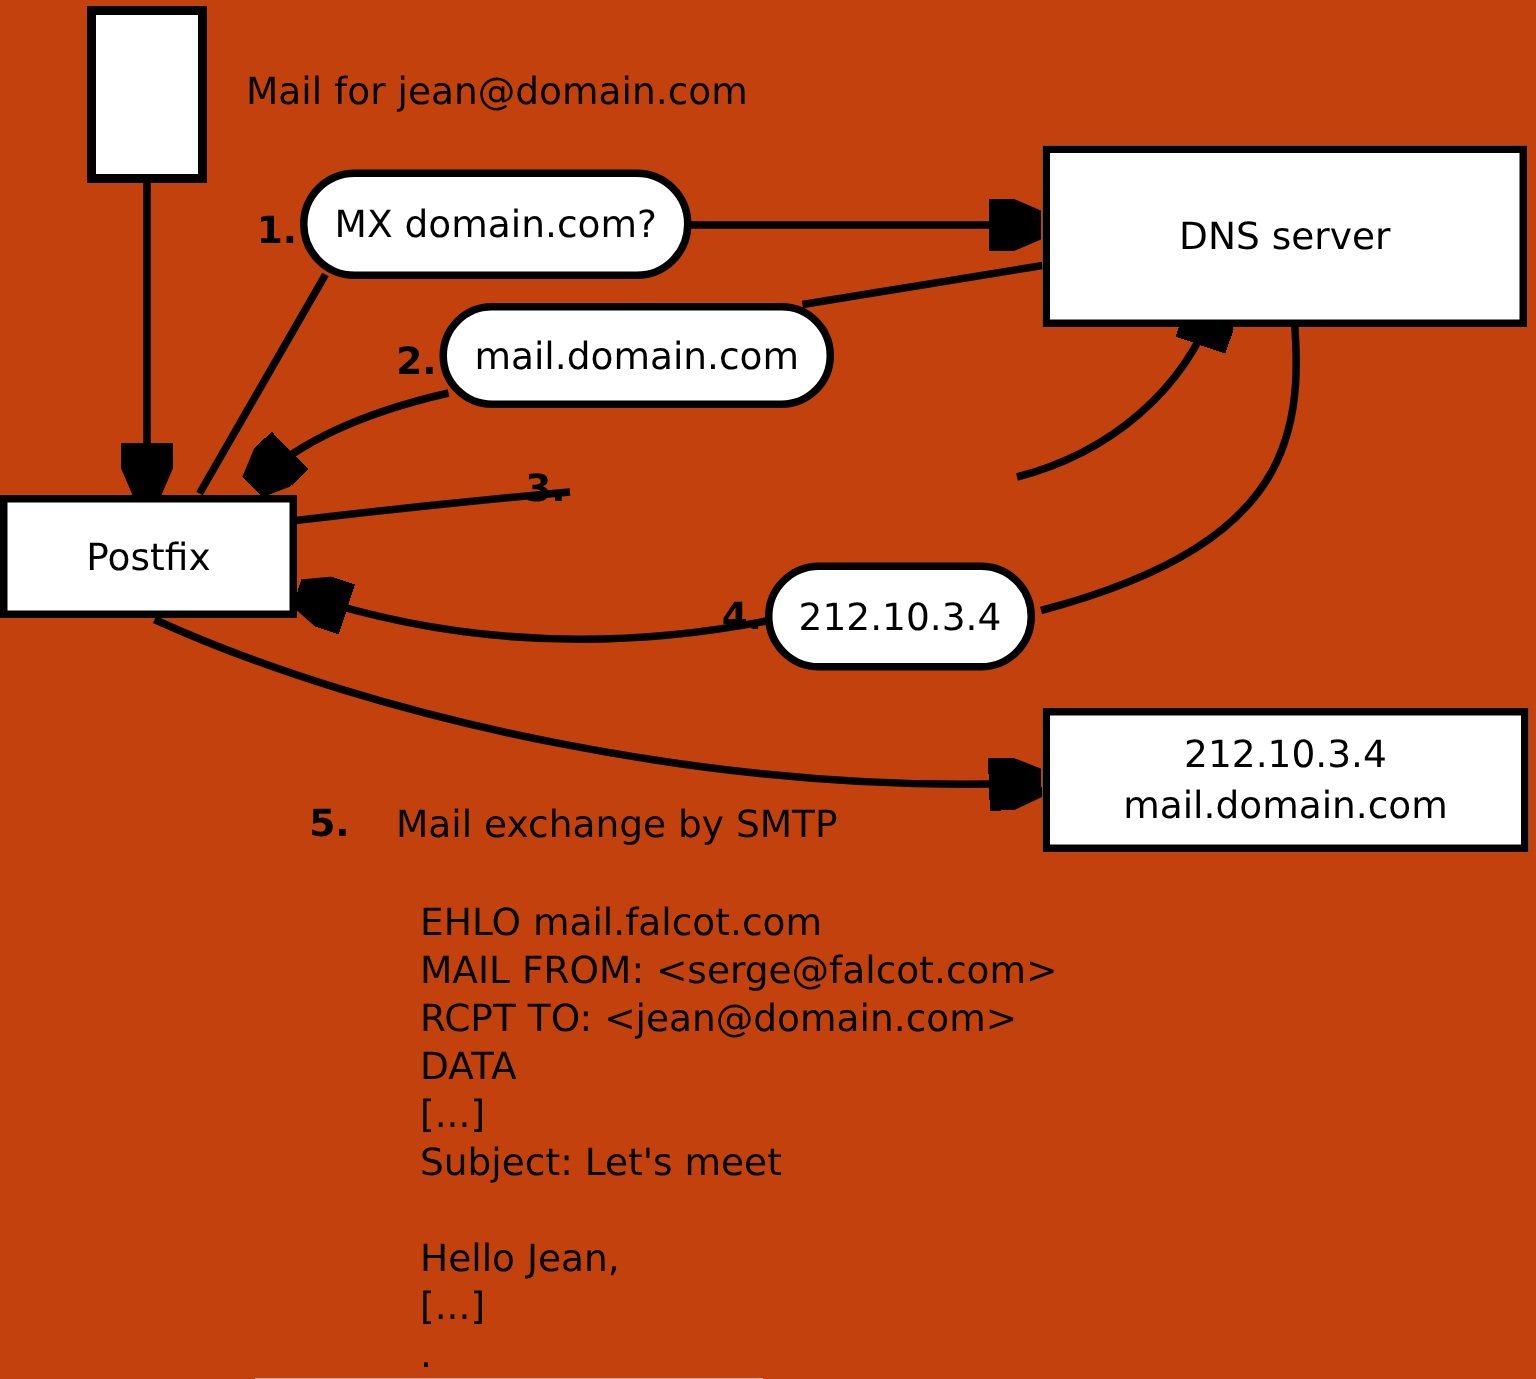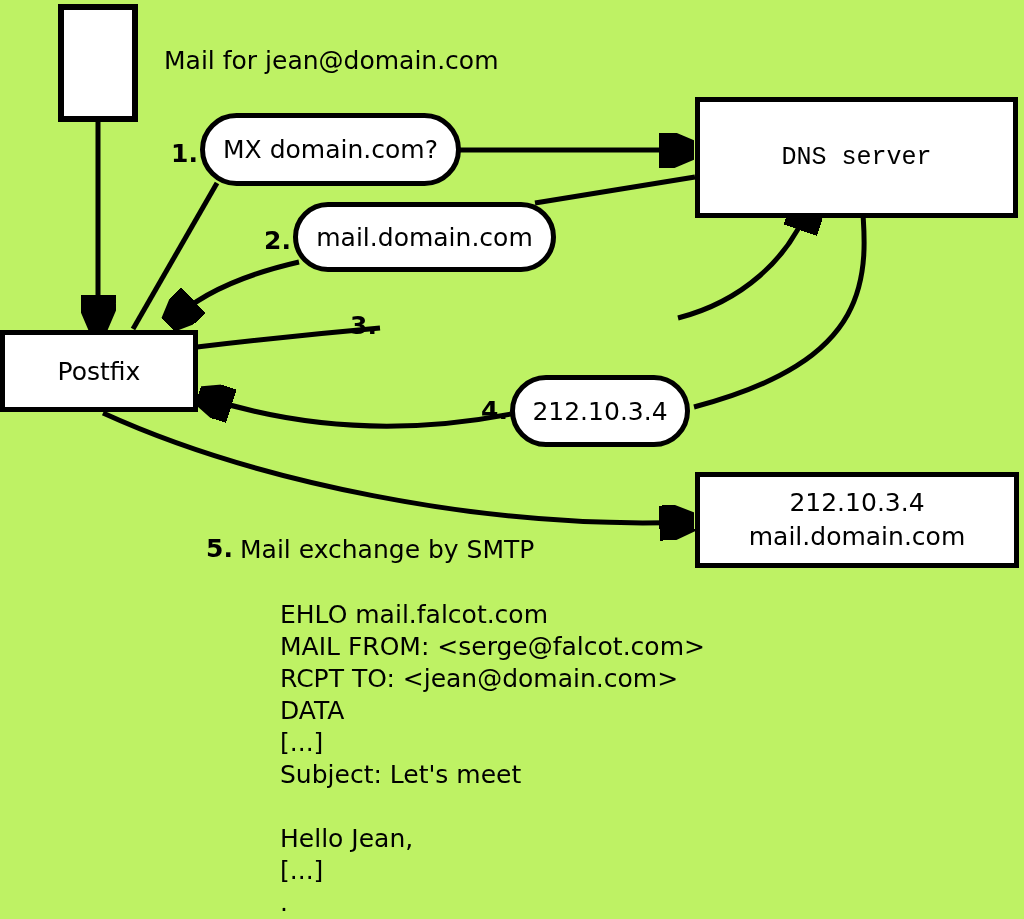--- a/index.html
+++ b/index.html
@@ -1,46 +1,46 @@
 <!DOCTYPE html>
 <html><head>
 <meta charset="utf-8">
 <style>
   html,body{margin:0;padding:0;background:#fff;}
   .canvas{
-    position:relative;width:1024px;height:919px;background:#bef264;
+    position:relative;width:1024px;height:919px;background:#c2410c;
     font-family:"DejaVu Sans", sans-serif;color:#000;overflow:hidden;
   }
   .connectors{position:absolute;left:0;top:0;z-index:1;}
   .connectors path{stroke:#000;stroke-width:5;fill:none;}
   .node{
     position:absolute;background:#fff;border:5px solid #000;box-sizing:border-box;
     display:flex;align-items:center;justify-content:center;
     font-size:25px;z-index:2;text-align:center;
   }
   .mailrect{left:58px;top:4px;width:80px;height:118px;border-width:6px;}
   .postfix{left:0;top:330px;width:198px;height:82px;}
-  .dns{left:695px;top:97px;width:323px;height:121px;font-family:Liberation Mono, monospace;}
+  .dns{left:695px;top:97px;width:323px;height:121px;}
   .result{left:695px;top:472px;width:324px;height:96px;flex-direction:column;line-height:34px;}
   .pill{border-radius:37px;}
   .pill1{left:200px;top:113px;width:261px;height:73px;}
   .pill2{left:293px;top:202px;width:263px;height:70px;}
   .pill3{left:378px;top:288px;width:303px;height:71px;}
   .pill4{left:510px;top:375px;width:180px;height:72px;}
   .stepnum{
     position:absolute;z-index:3;width:70px;text-align:right;
     font-weight:bold;font-size:25px;line-height:27px;
   }
   .n1{left:128px;top:140px;}
   .n2{left:221px;top:227px;}
   .n3{left:307px;top:312px;}
   .n4{left:438px;top:397px;}
   .n5{left:163px;top:535px;}
   .title{position:absolute;left:164px;top:46px;font-size:25px;z-index:2;}
-  .step5label{position:absolute;left:240px;top:535px;font-size:25px;z-index:2;}
+  .step5label{position:absolute;left:264px;top:535px;font-size:25px;z-index:2;}
   .smtp{
     position:absolute;left:252px;top:599px;z-index:2;
     font-size:25px;line-height:32px;white-space:pre;margin-left:28px;
   }
 </style>
 </head>
 <body>
 
 <div class="canvas">
 

